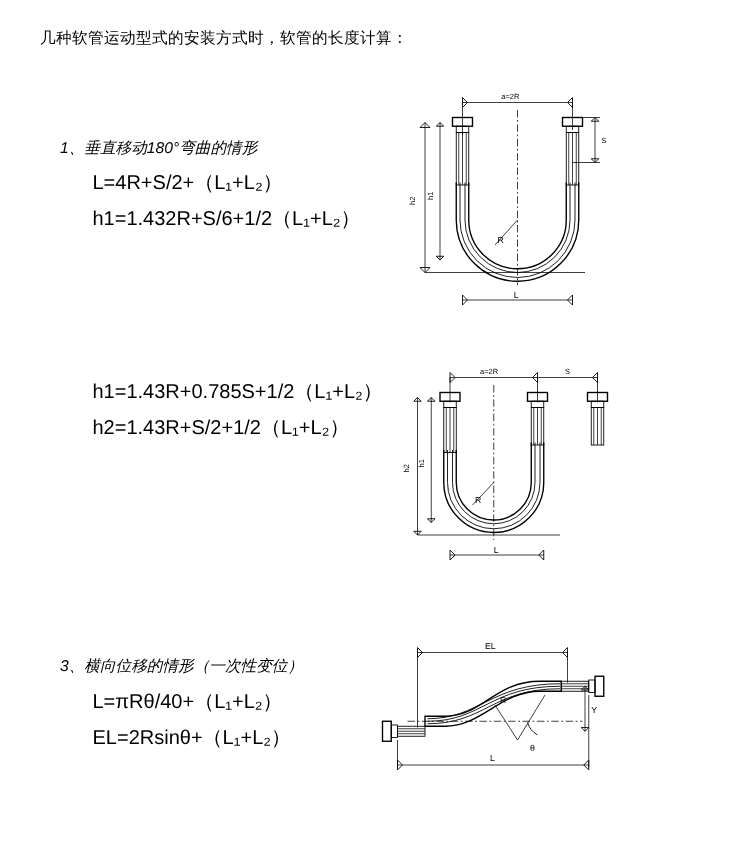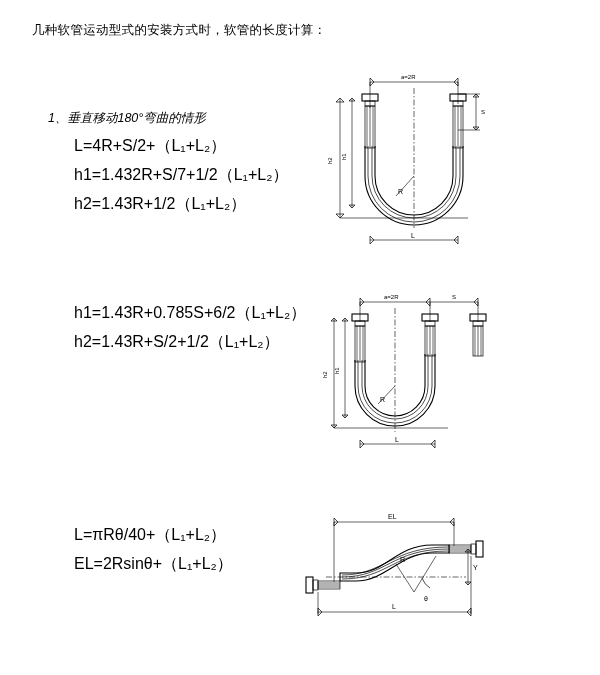--- a/index.html
+++ b/index.html
@@ -58,22 +58,21 @@
 </head>
 <body>
 
 <div class="page">
 
   <div class="heading">几种软管运动型式的安装方式时，软管的长度计算：</div>
 
   <div class="section" style="left:48px; top:110px;">
     <div class="sec-title">1、垂直移动180°弯曲的情形</div>
     <div class="formula">L=4R+S/2+（L₁+L₂）</div>
-    <div class="formula">h1=1.432R+S/7+1/2（L₁+L₂）</div>
-    <div class="formula">h2=1.43R+1/2（L₁+L₂）</div>
+    <div class="formula">h1=1.432R+S/6+1/2（L₁+L₂）</div>
   </div>
 
   <div class="fig" style="left:318px; top:68px;">
     <svg width="180" height="200" viewBox="0 0 180 200">
 
       <line class="dim" x1="52" y1="14" x2="140" y2="14"></line>
       <path class="ln thin" d="M52 10 L56 14 L52 18 Z" fill="#000"></path>
       <path class="ln thin" d="M140 10 L136 14 L140 18 Z" fill="#000"></path>
       <text class="lbl" x="83" y="11">a=2R</text>
 
@@ -125,21 +124,21 @@
       <line class="dim" x1="140" y1="62" x2="162" y2="62"></line>
 
       <line class="dim" x1="52" y1="172" x2="140" y2="172"></line>
       <path class="ln thin" d="M52 168 L56 172 L52 176 Z" fill="#000"></path>
       <path class="ln thin" d="M140 168 L136 172 L140 176 Z" fill="#000"></path>
       <text class="lbl2" x="93" y="170">L</text>
     </svg>
   </div>
 
   <div class="section" style="left:48px; top:303px;">
-    <div class="formula">h1=1.43R+0.785S+6/2（L₁+L₂）</div>
+    <div class="formula">h1=1.43R+0.785S+1/2（L₁+L₂）</div>
     <div class="formula">h2=1.43R+S/2+1/2（L₁+L₂）</div>
   </div>
 
   <div class="fig" style="left:318px; top:288px;">
     <svg width="180" height="170" viewBox="0 0 180 170">
 
       <line class="dim" x1="42" y1="14" x2="112" y2="14"></line>
       <path class="ln thin" d="M42 10 L46 14 L42 18 Z" fill="#000"></path>
       <path class="ln thin" d="M112 10 L108 14 L112 18 Z" fill="#000"></path>
       <text class="lbl" x="66" y="11">a=2R</text>
@@ -196,20 +195,21 @@
       <text class="lbl" x="21" y="86" transform="rotate(-90 21 86)">h1</text>
 
       <line class="dim" x1="42" y1="156" x2="117" y2="156"></line>
       <path class="ln thin" d="M42 152 L46 156 L42 160 Z" fill="#000"></path>
       <path class="ln thin" d="M117 152 L113 156 L117 160 Z" fill="#000"></path>
       <text class="lbl2" x="77" y="154">L</text>
     </svg>
   </div>
 
   <div class="section" style="left:48px; top:525px;">
+    <div class="sec-title">3、横向位移的情形（一次性变位）</div>
     <div class="formula">L=πRθ/40+（L₁+L₂）</div>
     <div class="formula">EL=2Rsinθ+（L₁+L₂）</div>
   </div>
 
   <div class="fig" style="left:296px; top:508px;">
     <svg width="200" height="120" viewBox="0 0 200 120">
 
       <line class="dim" x1="38" y1="14" x2="158" y2="14"></line>
       <path class="ln thin" d="M38 10 L42 14 L38 18 Z" fill="#000"></path>
       <path class="ln thin" d="M158 10 L154 14 L158 18 Z" fill="#000"></path>

